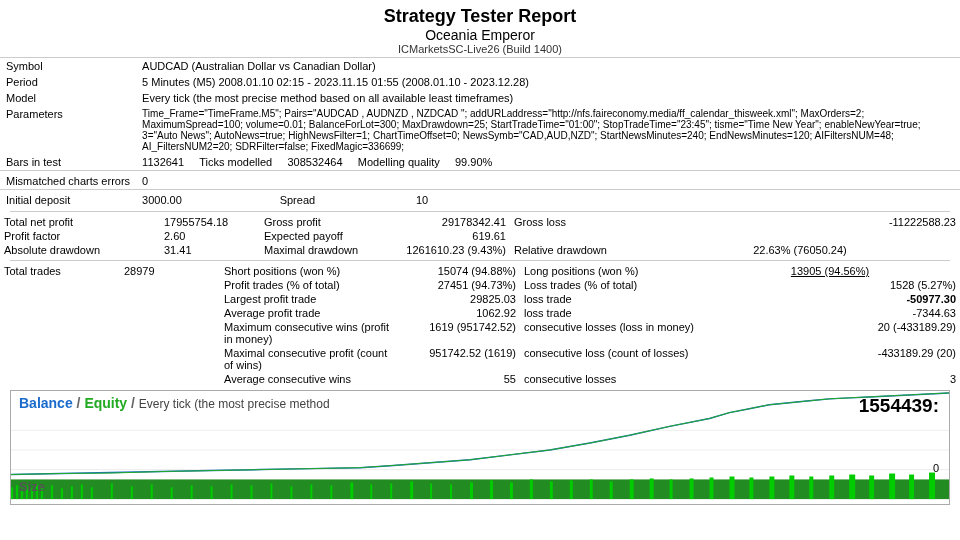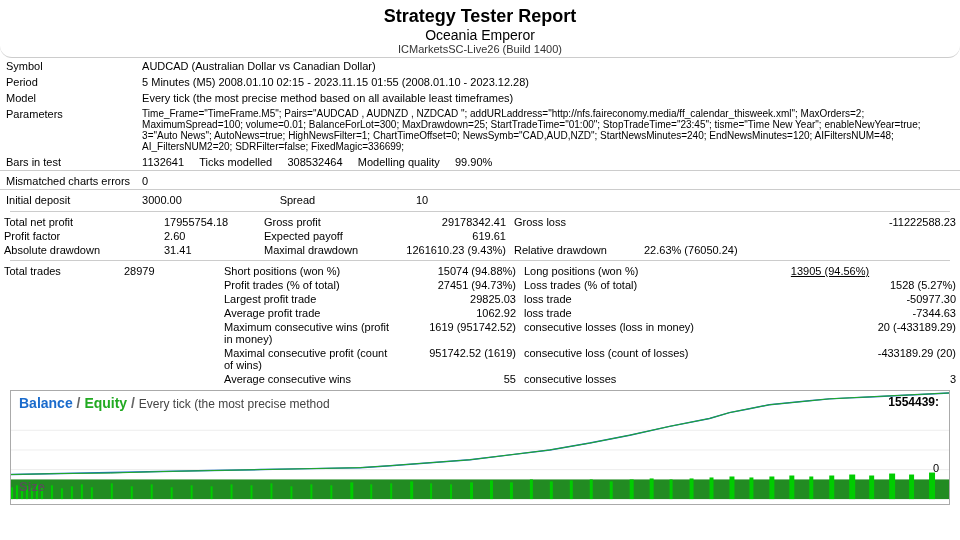--- a/index.html
+++ b/index.html
@@ -9,21 +9,20 @@
       background: #fff;
       color: #000;
       width: 960px;
       min-height: 540px;
       overflow: hidden;
     }
     .header {
       text-align: center;
       padding: 6px 0 2px 0;
       border-bottom: 1px solid #ccc;
-      border-radius: 12px;
     }
     .header h1 {
       font-size: 18px;
       font-weight: bold;
     }
     .header h2 {
       font-size: 14px;
       font-weight: normal;
     }
     .header h3 {
@@ -87,21 +86,21 @@
     }
     .chart-legend .label {
       color: #444;
       font-size: 12px;
       font-weight: normal;
     }
     .chart-value {
       position: absolute;
       top: 4px;
       right: 10px;
-      font-size: 12px;
+      font-size: 19px;
       font-weight: bold;
       color: #000;
     }
     .chart-zero {
       position: absolute;
       right: 10px;
       bottom: 30px;
       font-size: 11px;
       color: #000;
     }
@@ -199,21 +198,21 @@
     <td style="text-align:right;">619.61</td>
     <td></td>
         <td></td>
   </tr>
   <tr>
     <td class="stats-label">Absolute drawdown</td>
     <td>31.41</td>
     <td>Maximal drawdown</td>
     <td style="text-align:right;">1261610.23 (9.43%)</td>
     <td>Relative drawdown</td>
-    <td style="text-align:left;">22.63% (76050.24)</td>
+    <td style="text-align:center;">22.63% (76050.24)</td>
   </tr>
 </tbody>
   </table>
 
 <div class="section-divider"></div>
 
 <table class="stats-table" style="padding: 0 10px; width:100%;">
   <tbody>
       <tr>
     <td style="width:120px;" class="stats-label">Total trades</td>
@@ -230,21 +229,21 @@
     <td style="text-align:right;">27451 (94.73%)</td>
     <td>Loss trades (% of total)</td>
     <td style="text-align:right;">1528 (5.27%)</td>
   </tr>
   <tr>
     <td></td>
         <td></td>
     <td>Largest  profit trade</td>
     <td style="text-align:right;">29825.03</td>
     <td>loss trade</td>
-    <td style="text-align:right;">-50977.30</td>
+    <td style="text-align:right;font-weight:bold;">-50977.30</td>
   </tr>
   <tr>
     <td></td>
         <td></td>
     <td>Average  profit trade</td>
     <td style="text-align:right;">1062.92</td>
     <td>loss trade</td>
     <td style="text-align:right;">-7344.63</td>
   </tr>
   <tr>

